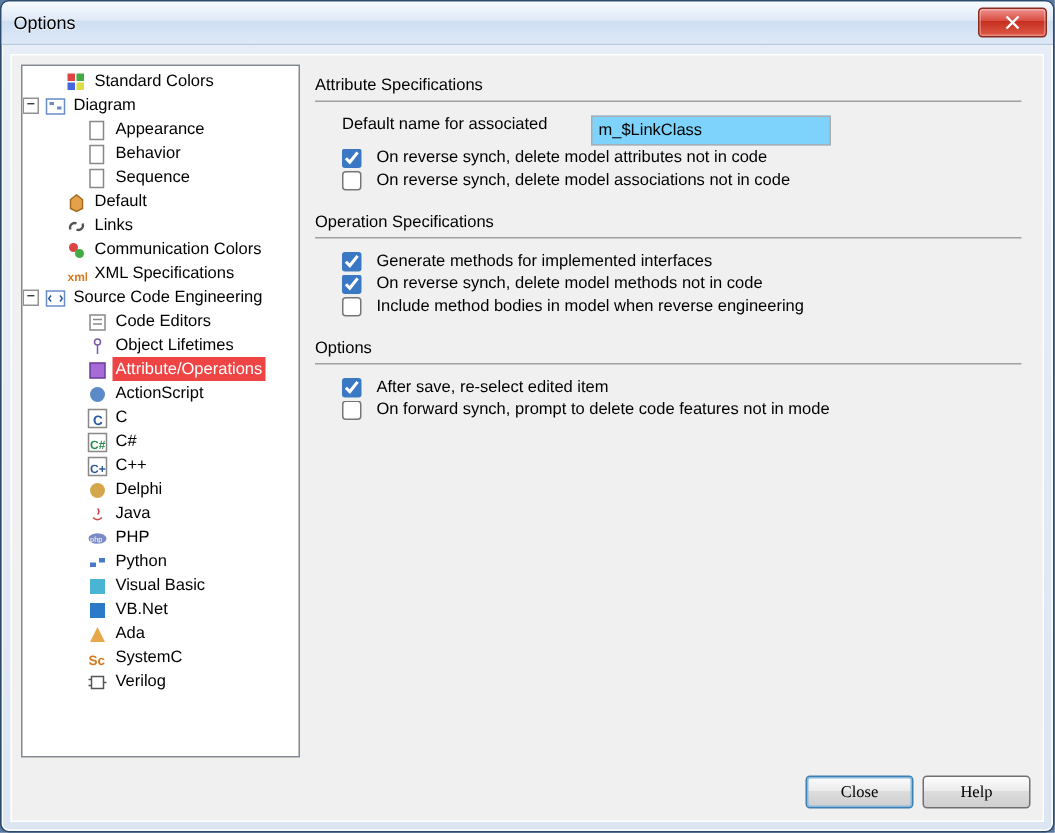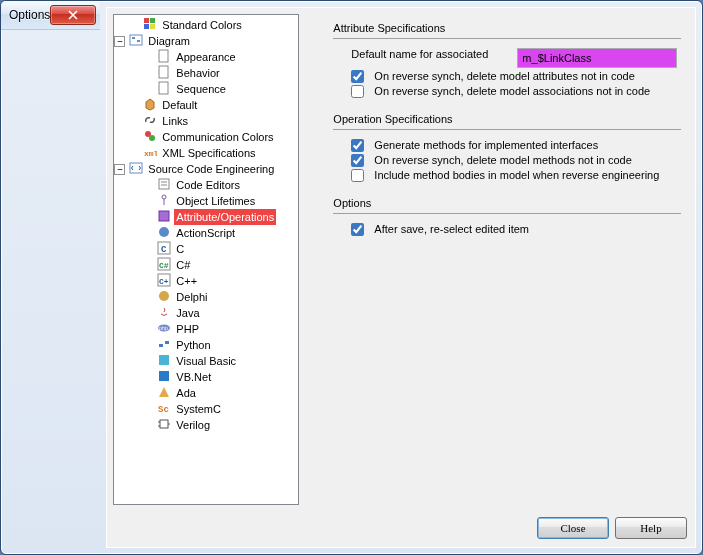--- a/index.html
+++ b/index.html
@@ -13,21 +13,21 @@
   }
   .window {
     position: absolute;
     left: 0; top: 0;
     width: 701px; height: 553px;
     border: 1px solid #2c4a6e;
     border-radius: 6px;
     background: linear-gradient(to bottom, #e8eef7 0%, #dce6f3 100%);
     box-shadow: inset 0 0 0 1px #fff;
     display: flex;
-    flex-direction: row;
+    flex-direction: column;
   }
   .titlebar {
     height: 28px;
     background: linear-gradient(to bottom, #f7fbff 0%, #dfe9f7 45%, #cedff2 46%, #dde9f7 100%);
     border-top-left-radius: 5px;
     border-top-right-radius: 5px;
     display: flex;
     align-items: center;
     padding: 0 4px 0 8px;
     border-bottom: 1px solid #b8c8dd;
@@ -86,35 +86,33 @@
     display: inline-flex; align-items: center; justify-content: center;
     font-size: 9px; line-height: 7px;
     color: #000;
     margin-right: 3px;
     font-family: monospace;
   }
   .twisty-space { width: 11px; display:inline-block; margin-right:3px; }
   .indent { display:inline-block; }
   .tree-icon {
     width: 16px; height: 16px;
-    display: inline-flex; align-items: flex-start; justify-content: center;
+    display: inline-flex; align-items: flex-end; justify-content: center;
     margin-right: 2px;
     font-size: 10px;
-    font-family: Liberation Mono, monospace;
   }
   .tree-label { padding: 0 2px; }
   .tree-label.selected {
     background: #ef4444;
     color: #fff;
   }
   .panel {
     flex: 1;
     padding: 4px 8px 4px 4px;
     overflow: auto;
-    margin-left: 24px;
   }
   .group-header {
     font-size: 11px;
     color: #000;
     padding: 4px 0 2px 0;
   }
   .group-line {
     border-top: 1px solid #a0a0a0;
     margin: 2px 0 8px 0;
   }
@@ -126,21 +124,21 @@
     gap: 6px;
   }
   .row input[type="checkbox"] {
     width: 13px; height: 13px;
     margin: 0 4px 0 0;
     accent-color: #3b78c4;
   }
   .row-label { }
   .textfield {
     border: 1px solid #abadb3;
-    background: #d946ef;
+    background: #7dd3fc;
     height: 18px;
     padding: 0 4px;
     font-size: 11px;
     font-family: inherit;
     width: 150px;
   }
   .footer {
     display: flex;
     justify-content: flex-end;
     gap: 6px;
@@ -498,20 +496,24 @@
         </div>
 
         <div style="height:10px"></div>
         <div class="group-header">Options</div>
         <div class="group-line"></div>
 
         <div class="row">
           <input type="checkbox" checked="" style="">
           <span class="row-label">After save, re-select edited item</span>
         </div>
+        <div class="row">
+          <input type="checkbox" style="">
+          <span class="row-label">On forward synch, prompt to delete code features not in mode</span>
+        </div>
 
       </div>
     </div>
 
     <div class="footer">
       <button class="btn default">Close</button>
       <button class="btn">Help</button>
     </div>
   </div>
 </div>

